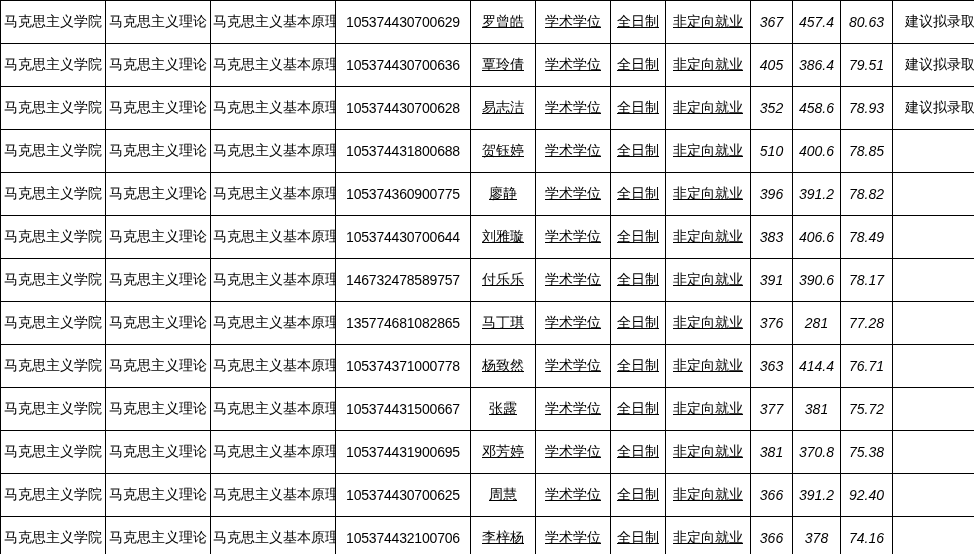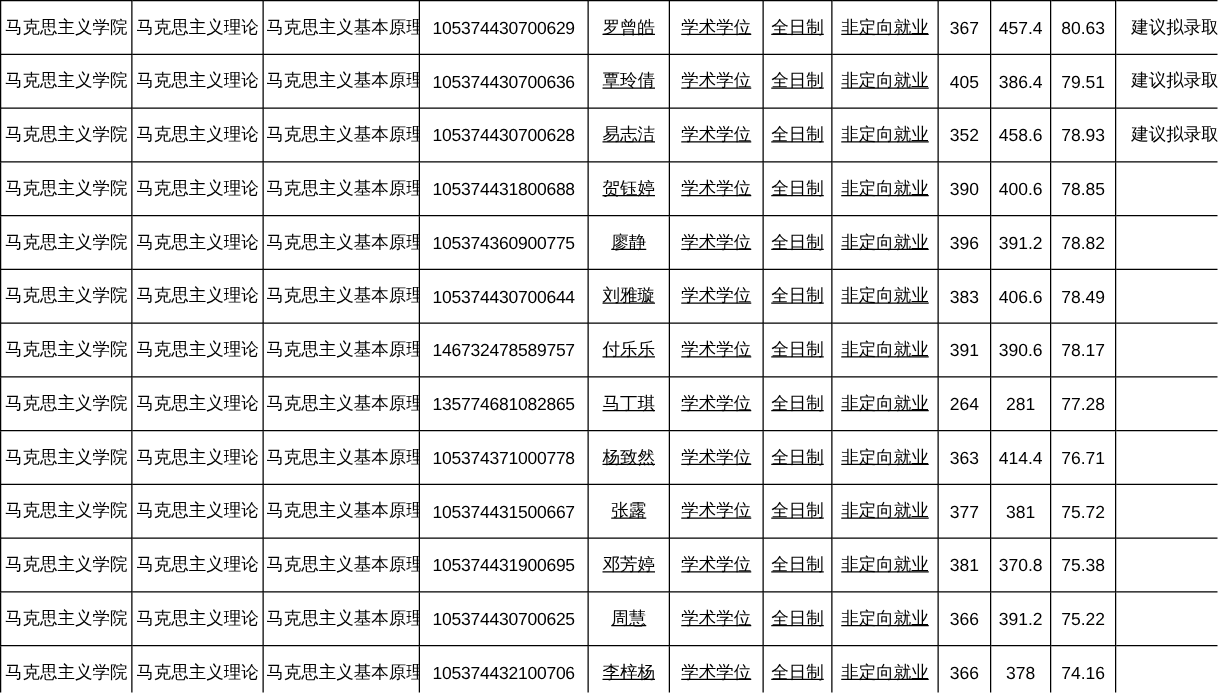--- a/index.html
+++ b/index.html
@@ -40,21 +40,21 @@
   col.c7 { width: 85px; }
   col.c8 { width: 42px; }
   col.c9 { width: 48px; }
   col.c10 { width: 52px; }
   col.c11 { width: 95px; }
 
   td.col-college, td.col-major1, td.col-major2 { font-size: 14.5px; }
   td.col-id { font-size: 13.5px; letter-spacing: -0.2px; }
   td.col-name { font-size: 14.5px; text-decoration: underline; }
   td.col-degree, td.col-mode, td.col-employ { font-size: 13.5px; text-decoration: underline; }
-  td.col-score1, td.col-score2, td.col-total { font-size: 13.5px; }
+  td.col-score1, td.col-score2, td.col-total { font-size: 13.5px; font-style: italic; }
   td.col-result { font-size: 14px; }
 </style>
 </head>
 <body>
 
 <table class="admission-table">
   <colgroup>
     <col class="c0">
       <col class="c1">
       <col class="c2">
@@ -113,21 +113,21 @@
       </tr>
       <tr>
         <td class="col-college">马克思主义学院</td>
         <td class="col-major1">马克思主义理论</td>
         <td class="col-major2">马克思主义基本原理</td>
         <td class="col-id">105374431800688</td>
         <td class="col-name">贺钰婷</td>
         <td class="col-degree">学术学位</td>
         <td class="col-mode">全日制</td>
         <td class="col-employ">非定向就业</td>
-        <td class="col-score1">390</td>
+        <td class="col-score1">510</td>
         <td class="col-score2">400.6</td>
         <td class="col-total">78.85</td>
         <td class="col-result"></td>
       </tr>
       <tr>
         <td class="col-college">马克思主义学院</td>
         <td class="col-major1">马克思主义理论</td>
         <td class="col-major2">马克思主义基本原理</td>
         <td class="col-id">105374360900775</td>
         <td class="col-name">廖静</td>
@@ -169,21 +169,21 @@
       </tr>
       <tr>
         <td class="col-college">马克思主义学院</td>
         <td class="col-major1">马克思主义理论</td>
         <td class="col-major2">马克思主义基本原理</td>
         <td class="col-id">135774681082865</td>
         <td class="col-name">马丁琪</td>
         <td class="col-degree">学术学位</td>
         <td class="col-mode">全日制</td>
         <td class="col-employ">非定向就业</td>
-        <td class="col-score1">264</td>
+        <td class="col-score1">376</td>
         <td class="col-score2">281</td>
         <td class="col-total">77.28</td>
         <td class="col-result"></td>
       </tr>
       <tr>
         <td class="col-college">马克思主义学院</td>
         <td class="col-major1">马克思主义理论</td>
         <td class="col-major2">马克思主义基本原理</td>
         <td class="col-id">105374371000778</td>
         <td class="col-name">杨致然</td>
@@ -227,21 +227,21 @@
         <td class="col-college">马克思主义学院</td>
         <td class="col-major1">马克思主义理论</td>
         <td class="col-major2">马克思主义基本原理</td>
         <td class="col-id">105374430700625</td>
         <td class="col-name">周慧</td>
         <td class="col-degree">学术学位</td>
         <td class="col-mode">全日制</td>
         <td class="col-employ">非定向就业</td>
         <td class="col-score1">366</td>
         <td class="col-score2">391.2</td>
-        <td class="col-total">75.22</td>
+        <td class="col-total">92.40</td>
         <td class="col-result"></td>
       </tr>
       <tr>
         <td class="col-college">马克思主义学院</td>
         <td class="col-major1">马克思主义理论</td>
         <td class="col-major2">马克思主义基本原理</td>
         <td class="col-id">105374432100706</td>
         <td class="col-name">李梓杨</td>
         <td class="col-degree">学术学位</td>
         <td class="col-mode">全日制</td>

